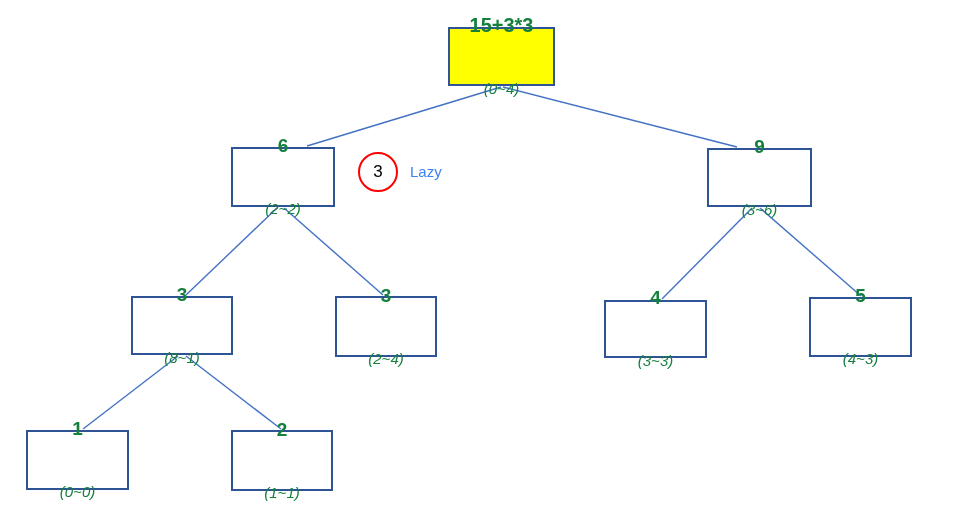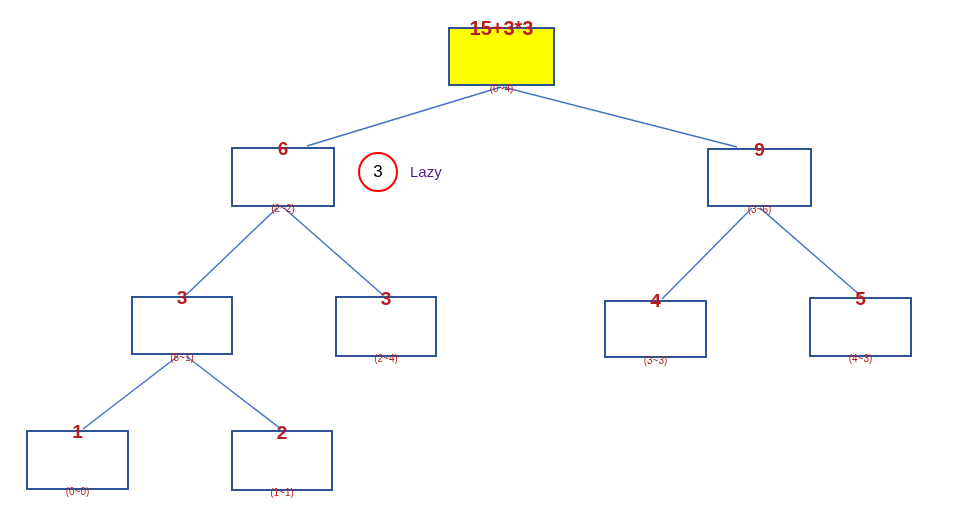--- a/index.html
+++ b/index.html
@@ -24,57 +24,58 @@
   }
   .node {
     position: absolute;
     box-sizing: border-box;
     border: 2px solid #2E5496;
     background: #ffffff;
     display: flex;
     flex-direction: column;
     align-items: center;
     justify-content: center;
-    color: #b91c1c;
+    color: #15803d;
     z-index: 2;
     gap: 43px;
   }
   .node.root {
     background: #FFFF00;
   }
   .node-value {
     font-size: 19px;
     font-weight: bold;
     line-height: 1.05;
   }
   .node.root .node-value {
     font-size: 20px;
   }
   .node-range {
-    font-size: 10px;
+    font-size: 15px;
     line-height: 1.15;
     margin-top: 1px;
+    font-style: italic;
   }
   .lazy-circle {
     position: absolute;
     box-sizing: border-box;
     border: 2px solid #FF0000;
     border-radius: 50%;
     background: #ffffff;
     display: flex;
     align-items: center;
     justify-content: center;
     font-size: 17px;
     color: #000000;
     z-index: 3;
   }
   .lazy-label {
     position: absolute;
     font-size: 15px;
-    color: #4c1d95;
+    color: #3b82f6;
     white-space: nowrap;
     z-index: 3;
   }
 </style>
 </head>
 <body>
 
 <div id="canvas">
 
   <svg id="edge-layer" viewBox="0 0 979 509" xmlns="http://www.w3.org/2000/svg">

